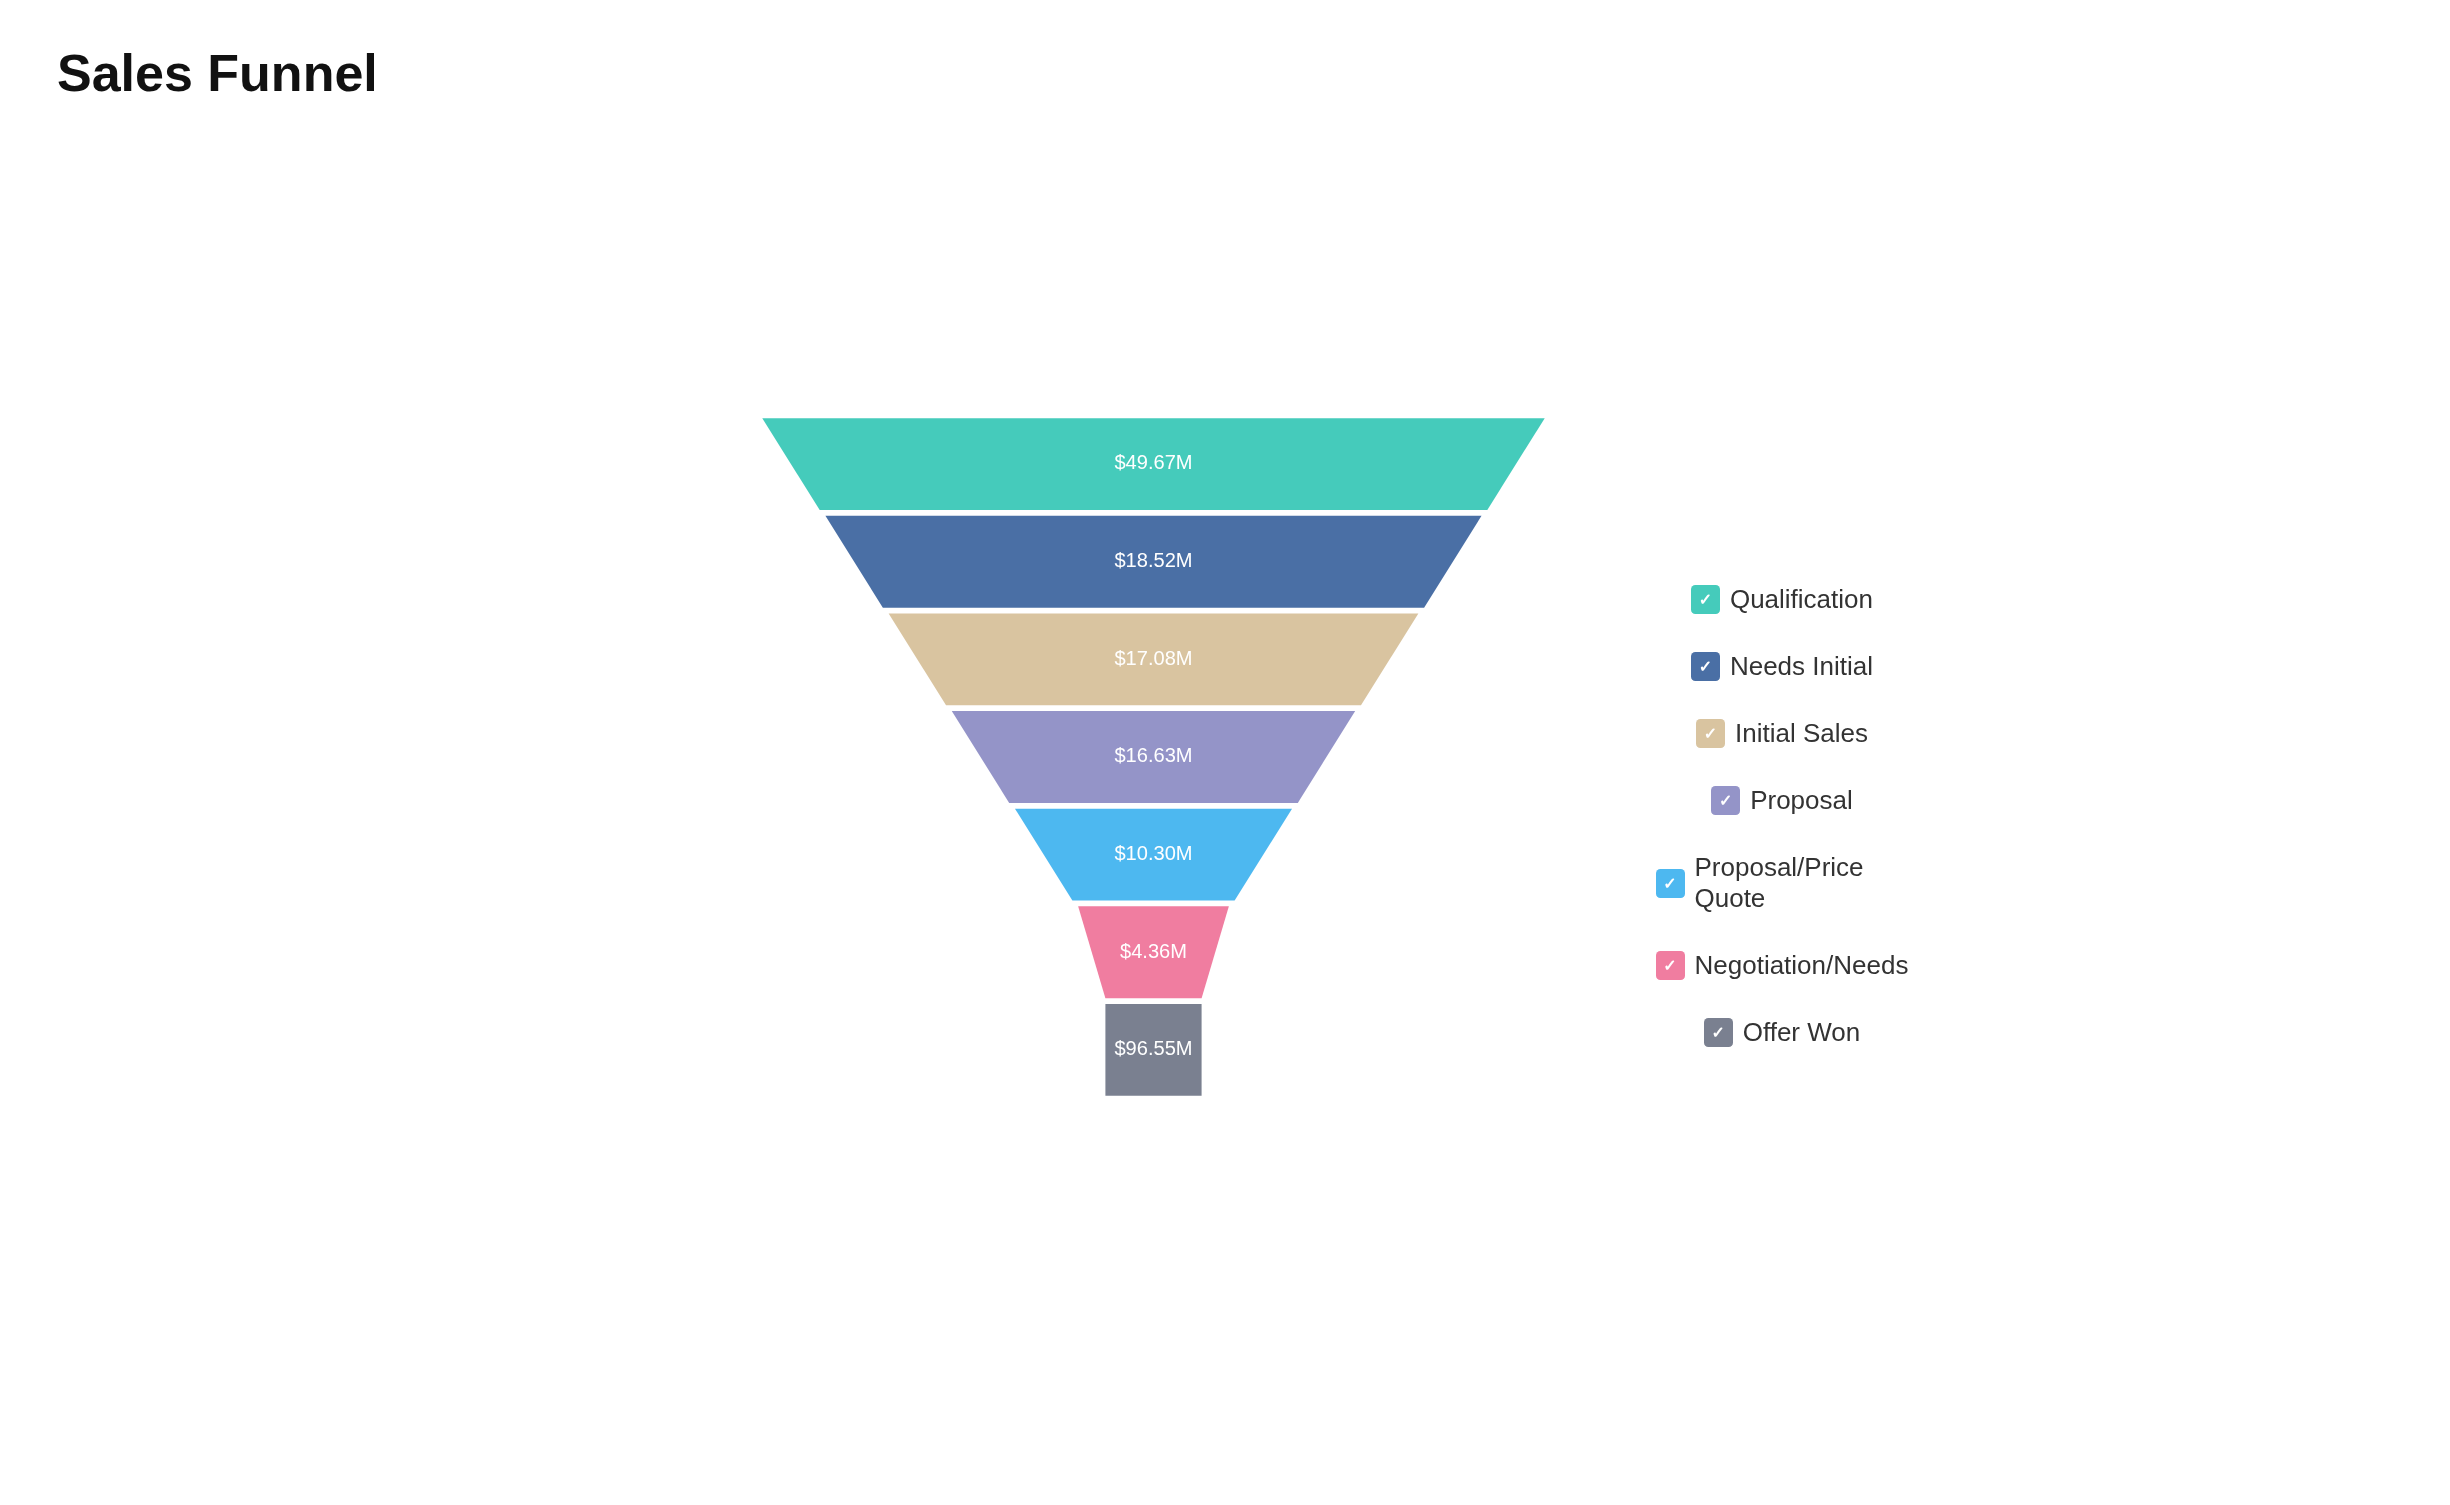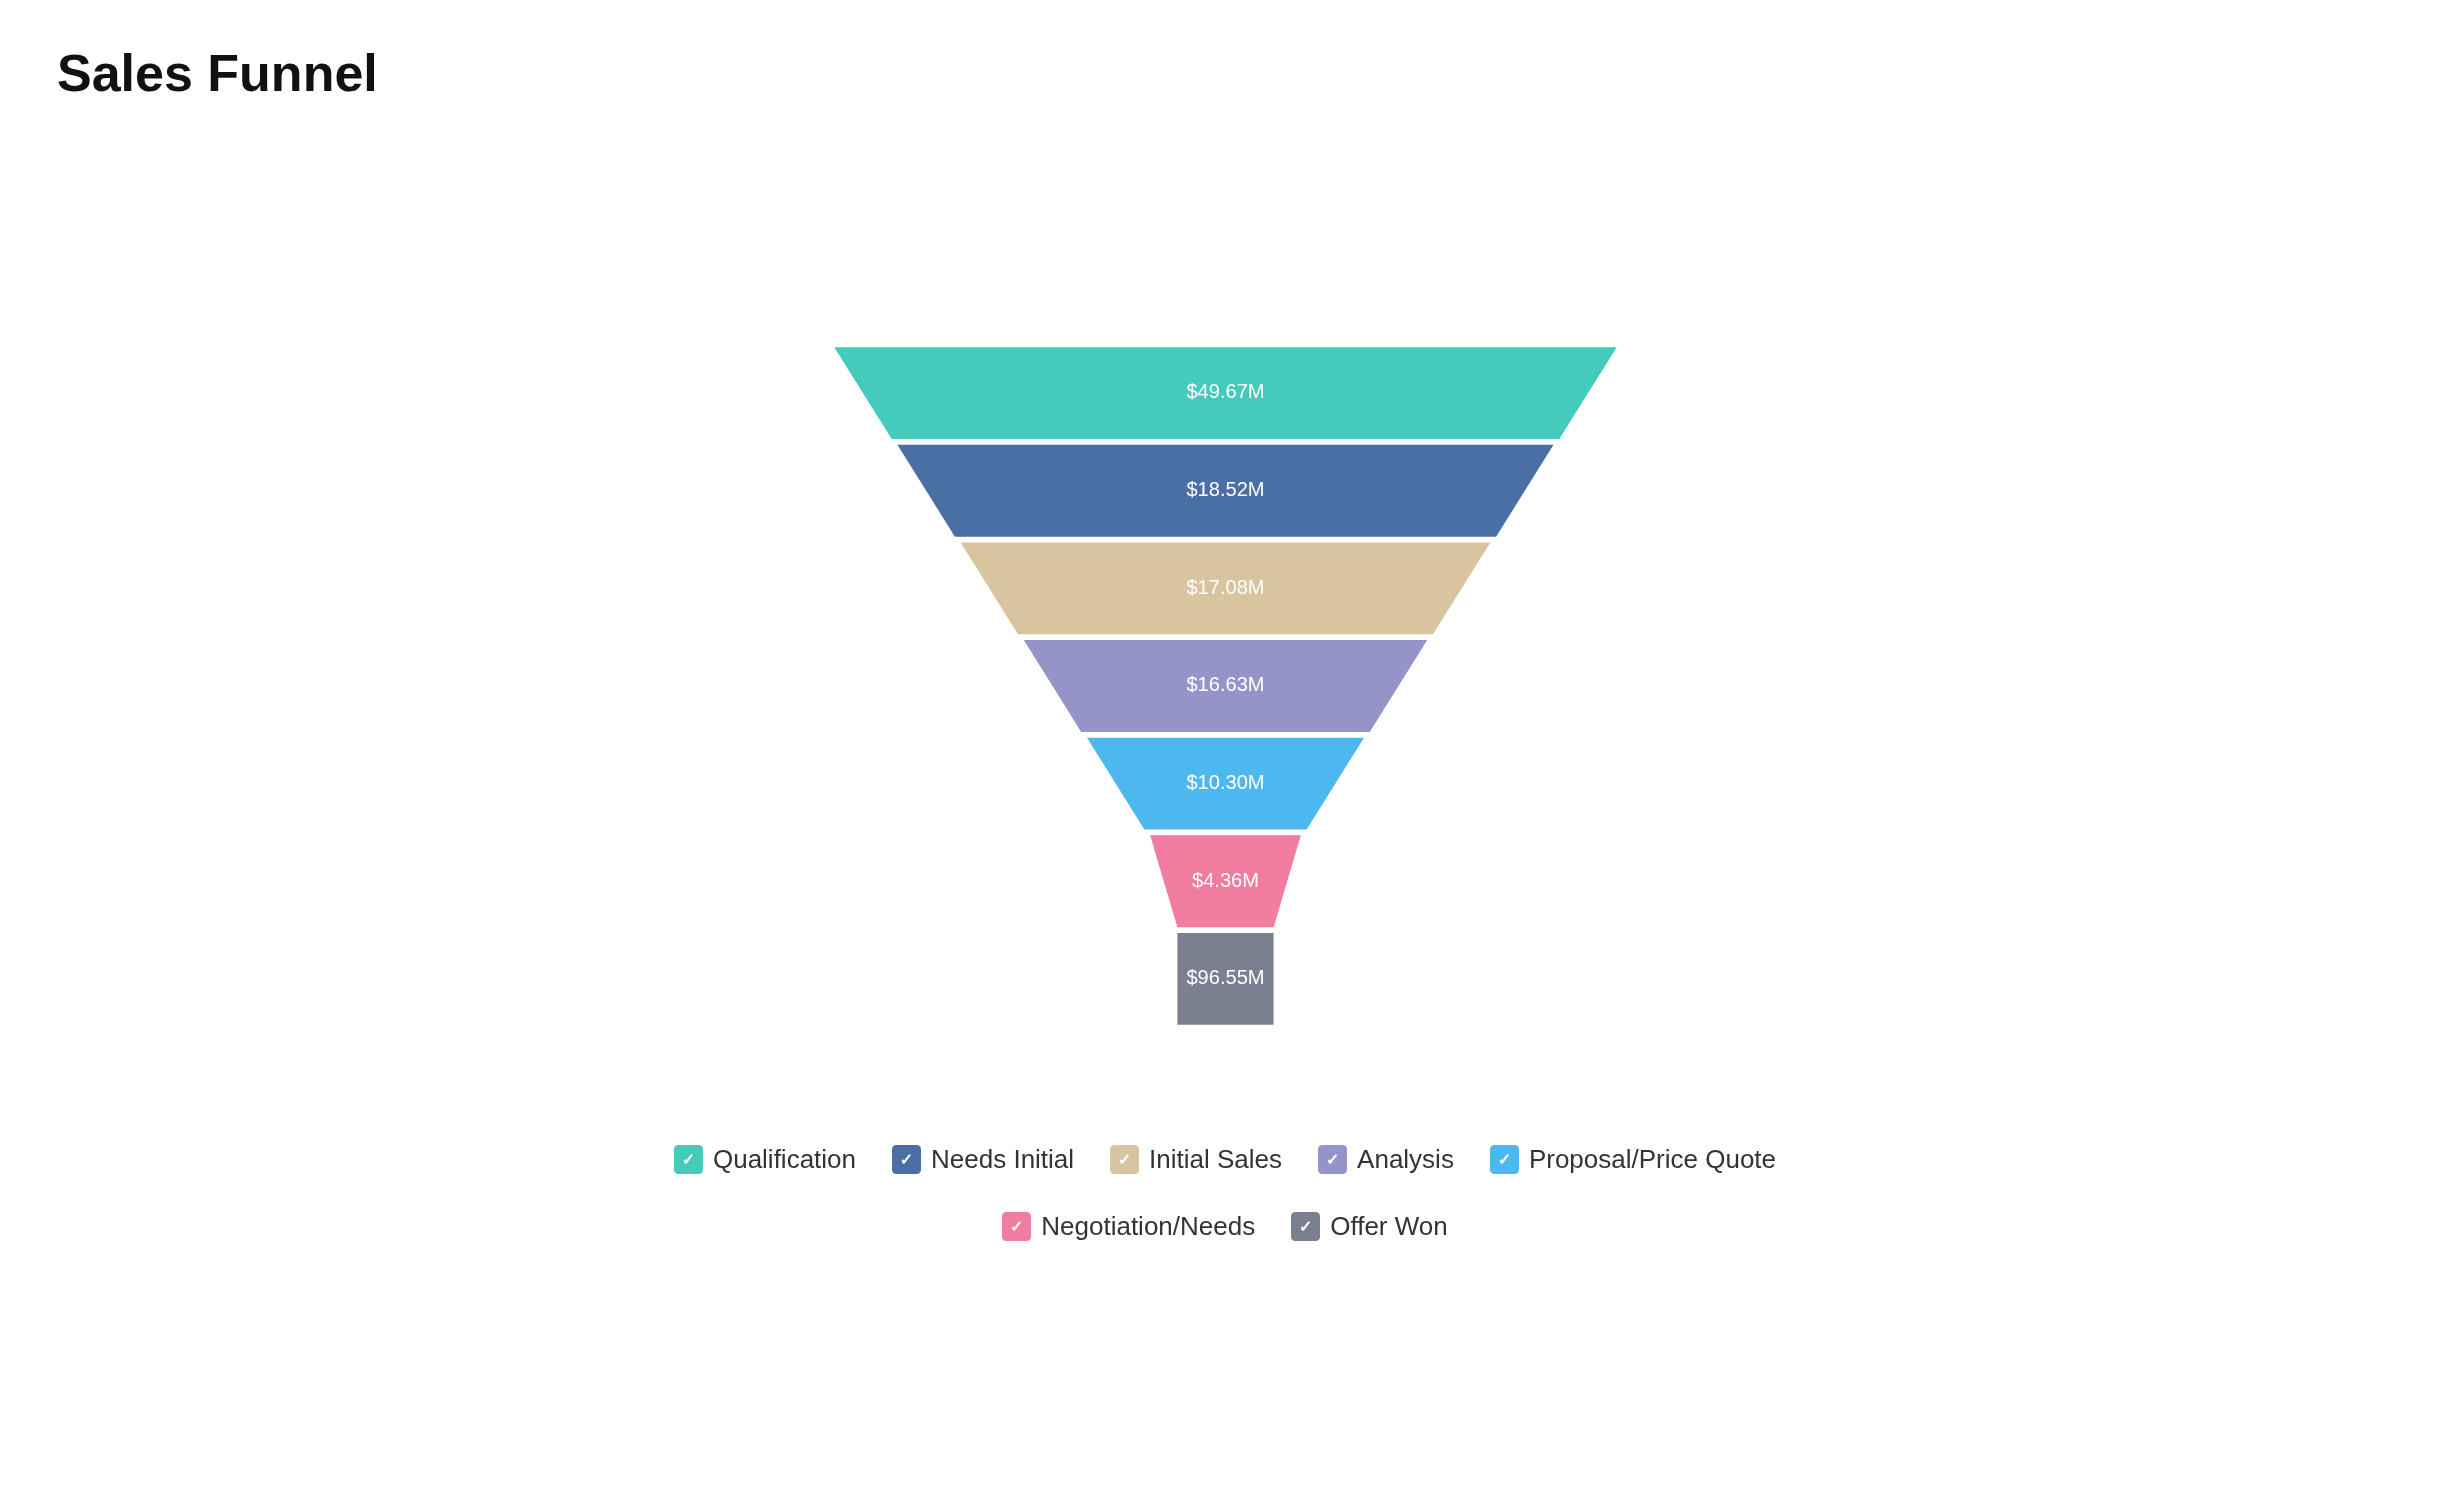--- a/index.html
+++ b/index.html
@@ -23,21 +23,21 @@
     .chart-container {
       flex: 1;
       display: flex;
       flex-direction: column;
       align-items: center;
       justify-content: center;
     }
 
     .funnel-wrapper {
       display: flex;
-      flex-direction: column;
+      flex-direction: row;
       align-items: center;
       width: 100%;
       max-width: 1149px;
     }
 
     .funnel-svg-container {
       width: 100%;
       display: flex;
       justify-content: center;
     }
@@ -116,21 +116,21 @@
         <div class="legend-item">
           <div class="legend-check" style="background: rgb(74, 111, 165);">✓</div>
           <span>Needs Initial</span>
         </div>
         <div class="legend-item">
           <div class="legend-check" style="background: rgb(217, 196, 160);">✓</div>
           <span>Initial Sales</span>
         </div>
         <div class="legend-item">
           <div class="legend-check" style="background: rgb(148, 148, 200);">✓</div>
-          <span>Analysis</span>
+          <span>Proposal</span>
         </div>
         <div class="legend-item">
           <div class="legend-check" style="background: rgb(77, 184, 240);">✓</div>
           <span>Proposal/Price Quote</span>
         </div>
         <div class="legend-item">
           <div class="legend-check" style="background: rgb(240, 125, 160);">✓</div>
           <span>Negotiation/Needs</span>
         </div>
         <div class="legend-item">

